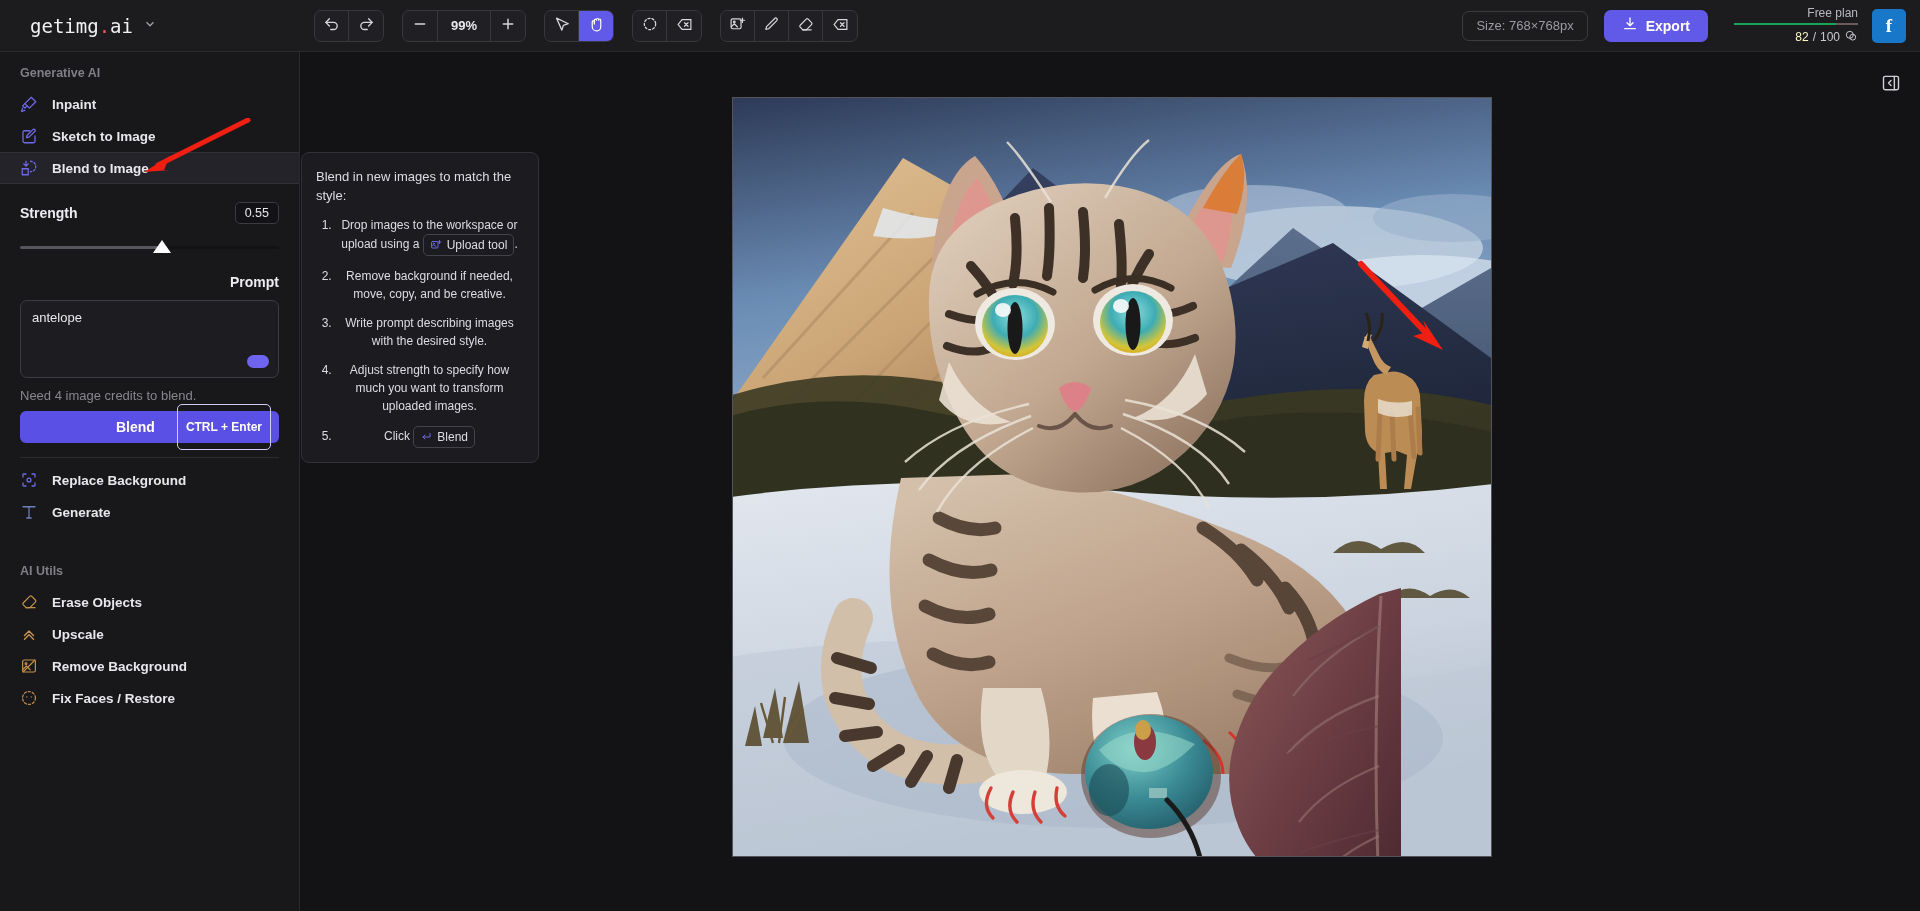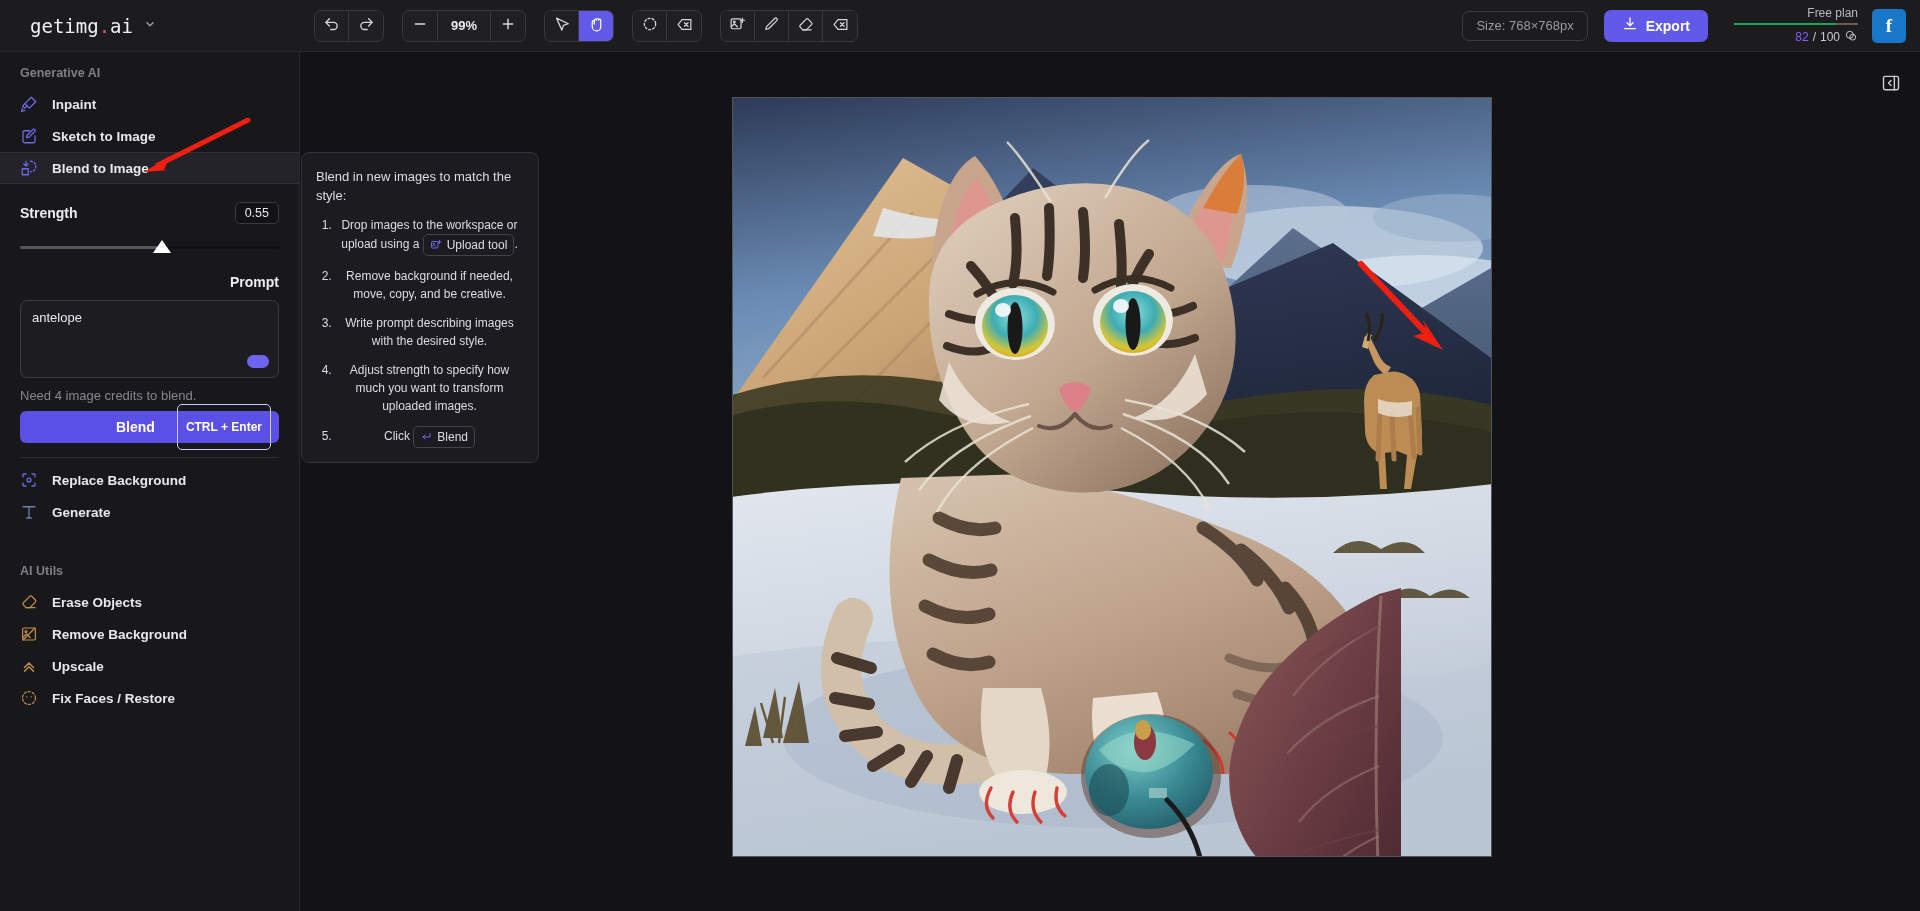--- a/index.html
+++ b/index.html
@@ -55,21 +55,21 @@
   .export-btn {
     margin-left: 16px; height: 32px; background: #6159e8; border: none; border-radius: 7px;
     color: #fff; font-size: 14px; font-weight: bold; padding: 0 18px;
     display: flex; align-items: center; gap: 8px; cursor: pointer;
   }
   .plan-box { margin-left: 22px; width: 128px; display:flex; flex-direction: column; align-items: flex-end; }
   .plan-label { color: #b9b9c1; font-size: 12px; margin-bottom: 3px; }
   .plan-bar { width: 124px; height: 2px; background: #6b5a5a; position: relative; }
   .plan-bar i { position: absolute; left: 0; top: 0; height: 2px; background: #19a55c; }
   .plan-counts { margin-top: 4px; font-size: 12px; color: #c9c9d1; display: flex; align-items: center; gap: 4px; }
-  .plan-counts .used { color: #8b5cf6; }
+  .plan-counts .used { color: #fef9c3; }
   .fb-btn {
     margin-left: 14px; margin-right: 14px; width: 34px; height: 34px; border-radius: 5px;
     background: #1877c9; color: #fff; display: flex; align-items: center; justify-content: center;
     font-size: 19px; font-family: "Liberation Serif", serif; font-weight: bold; cursor: pointer;
   }
 
   
   .sidebar {
     position: absolute; top: 52px; left: 0; width: 300px; height: 859px;
     background: #18181a; border-right: 1px solid #292930; z-index: 20;
@@ -422,38 +422,38 @@
         <svg width="18" height="18" viewBox="0 0 24 24" fill="none" stroke="#c28f4e" stroke-width="1.7" stroke-linecap="round" stroke-linejoin="round">
             <path d="M13 4.5L4.5 13a2 2 0 0 0 0 2.8l3.7 3.7h5l7.3-7.3a2 2 0 0 0 0-2.8l-4.7-4.9a2 2 0 0 0-2.8 0z"></path>
             <path d="M8 19.5h12"></path>
           </svg>
       </span>
       <span>Erase Objects</span>
     </div>
 
     <div class="nav-item">
       <span class="ico">
+        <svg width="18" height="18" viewBox="0 0 24 24" fill="none" stroke="#c28f4e" stroke-width="1.9" stroke-linecap="round" stroke-linejoin="round">
+            <path d="M6 14l6-6 6 6"></path>
+            <path d="M6 19l6-6 6 6"></path>
+          </svg>
+      </span>
+      <span>Upscale</span>
+    </div>
+
+    <div class="nav-item">
+      <span class="ico">
         <svg width="18" height="18" viewBox="0 0 24 24" fill="none" stroke="#c28f4e" stroke-width="1.6" stroke-linecap="round" stroke-linejoin="round">
             <rect x="3.5" y="4" width="17" height="16" rx="2"></rect>
             <circle cx="8" cy="8.8" r="1.3"></circle>
             <path d="M4 16.5l4.5-4.5 5 5"></path>
             <path d="M20 4L4 20"></path>
           </svg>
       </span>
       <span>Remove Background</span>
-    </div>
-
-    <div class="nav-item">
-      <span class="ico">
-        <svg width="18" height="18" viewBox="0 0 24 24" fill="none" stroke="#c28f4e" stroke-width="1.9" stroke-linecap="round" stroke-linejoin="round">
-            <path d="M6 14l6-6 6 6"></path>
-            <path d="M6 19l6-6 6 6"></path>
-          </svg>
-      </span>
-      <span>Upscale</span>
     </div>
 
     <div class="nav-item">
       <span class="ico">
         <svg width="18" height="18" viewBox="0 0 24 24" fill="none" stroke="#c28f4e" stroke-width="1.6" stroke-linecap="round" stroke-dasharray="3 2.5">
             <circle cx="12" cy="12" r="8.6"></circle>
             <circle cx="9" cy="10.5" r=".9" fill="#c28f4e" stroke="none"></circle>
             <circle cx="15" cy="10.5" r=".9" fill="#c28f4e" stroke="none"></circle>
           </svg>
       </span>

